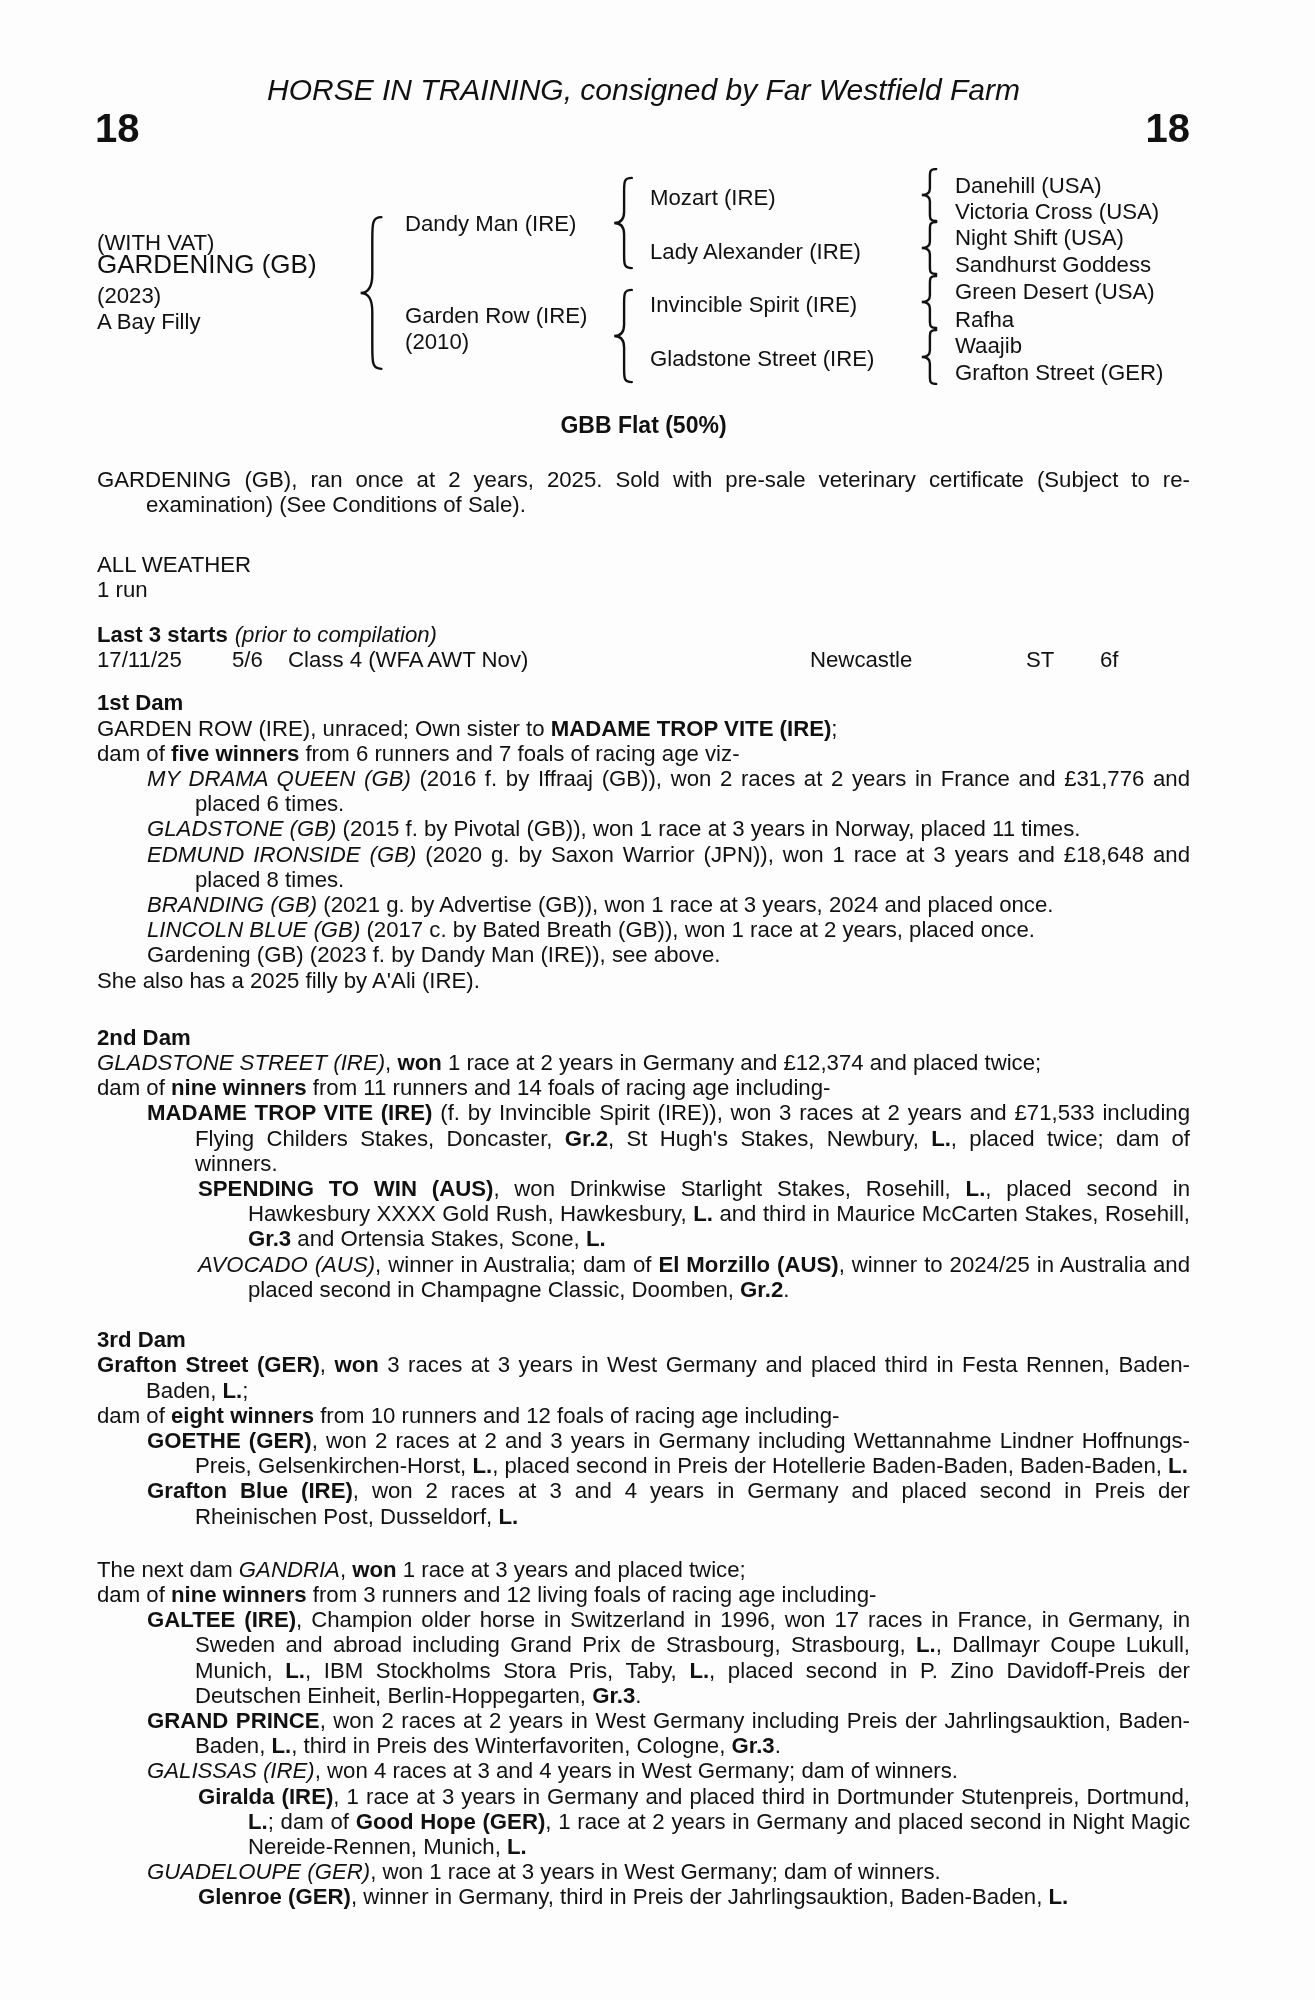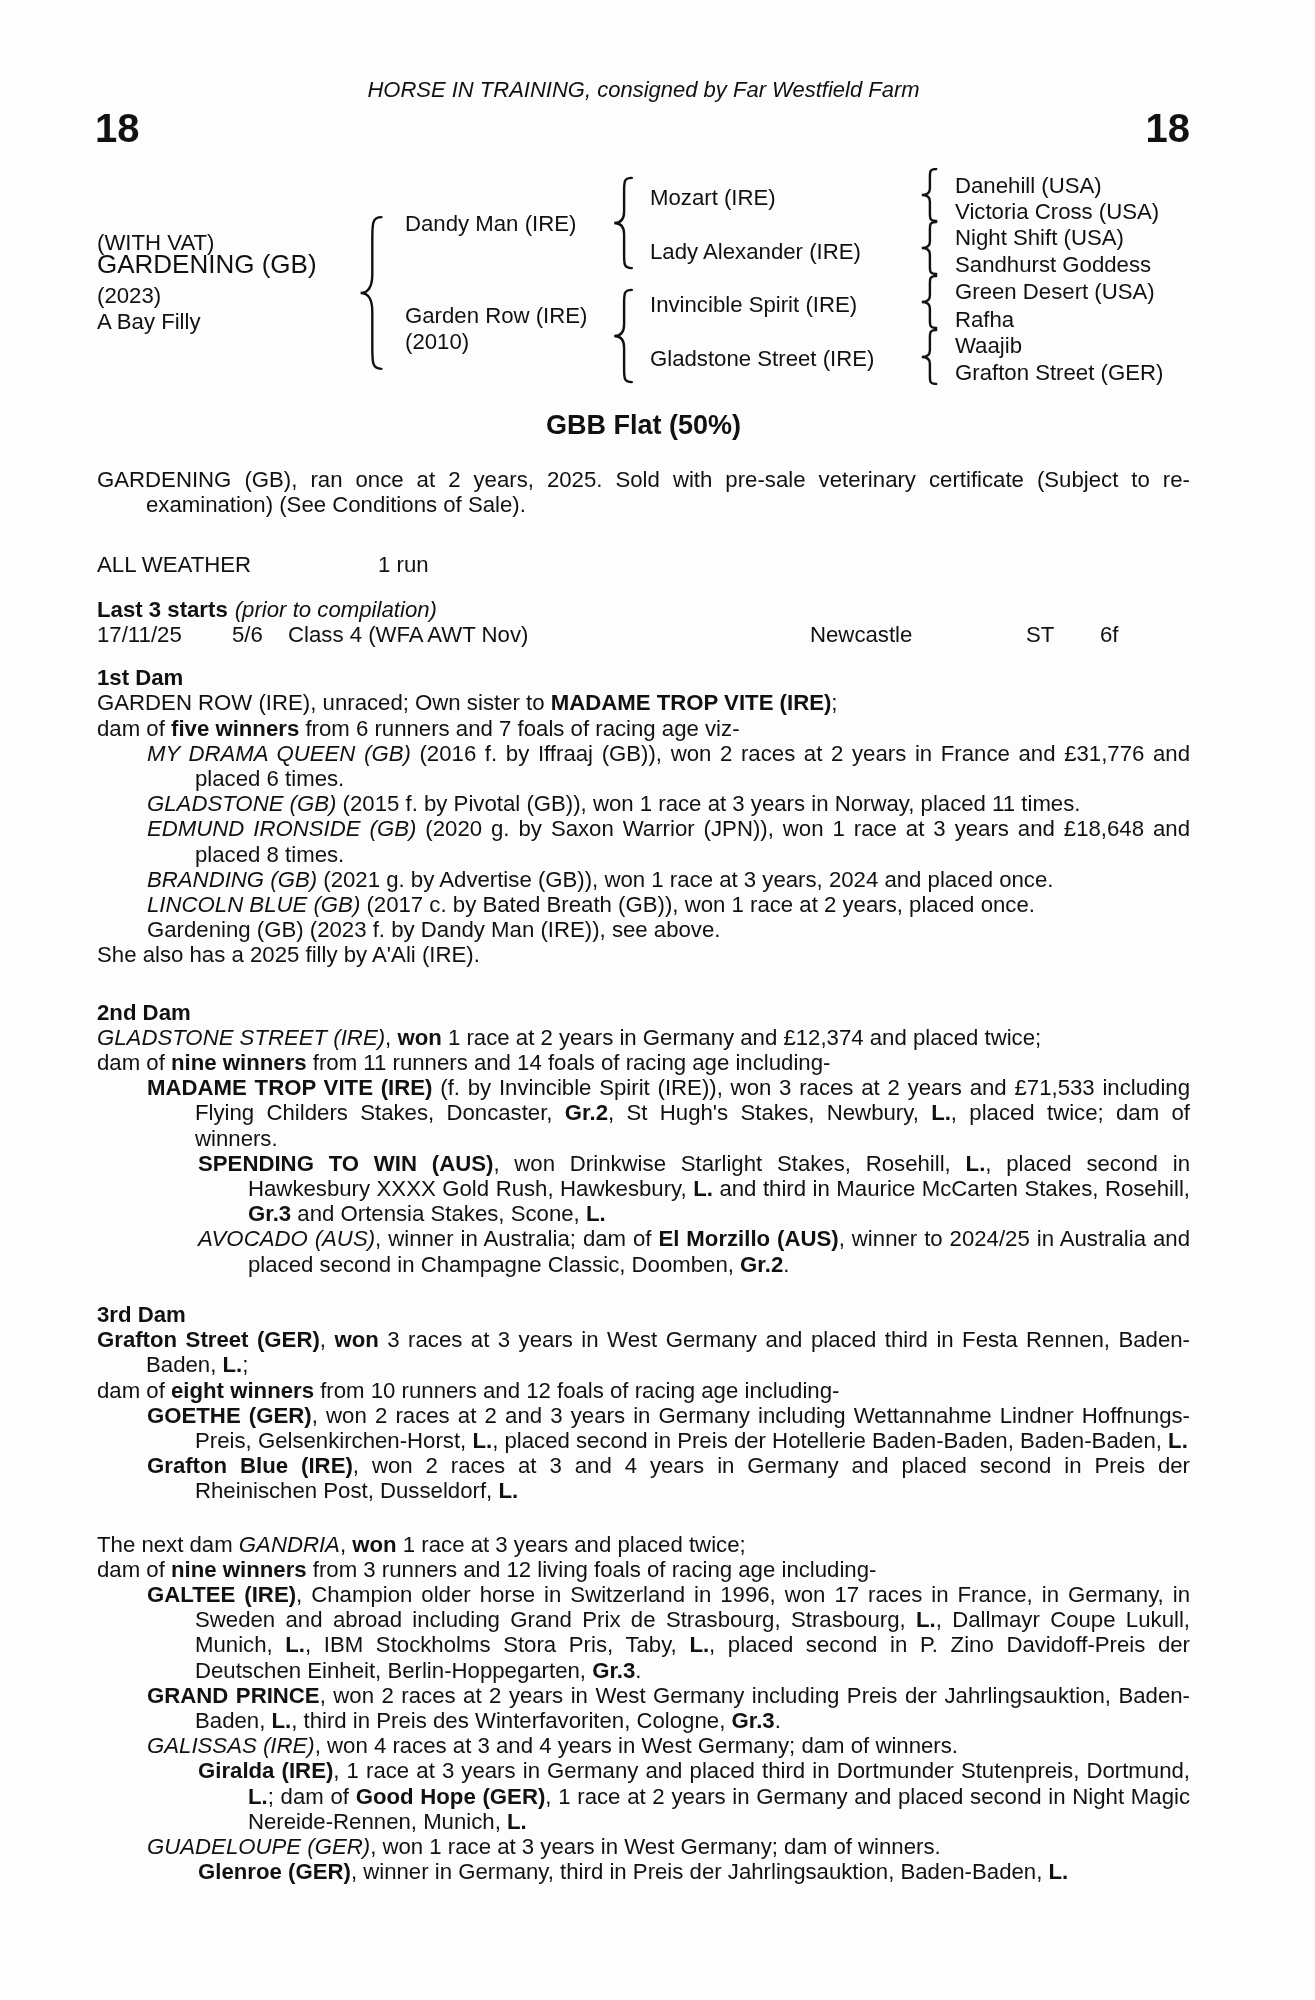--- a/index.html
+++ b/index.html
@@ -13,42 +13,42 @@
     font-size:22.2px;
     line-height:25.2px;
     overflow:hidden;
   }
   .b{font-weight:700;}
   .i{font-style:italic;}
 
   
   .title{
     position:absolute;top:74px;left:97px;width:1093px;
-    text-align:center;font-style:italic;font-size:22px;line-height:32px;
+    text-align:center;font-style:italic;font-size:30px;line-height:32px;
   }
   .lot{position:absolute;top:102px;font-size:40px;line-height:52px;font-weight:700;}
   .lot-left{left:95px;}
   .lot-right{left:97px;width:1093px;text-align:right;}
 
   
   .pedigree{position:absolute;top:0;left:0;width:1315px;height:410px;}
   .ped-abs{position:absolute;white-space:nowrap;}
   .horse-name{font-weight:400;font-size:26px;}
   .brace{position:absolute;}
   .brace svg{display:block;width:100%;height:100%;}
 
   
   .flow{position:absolute;top:404px;left:97px;width:1093px;}
-  .gbb{padding-top:9px;margin-bottom:29px;text-align:center;font-weight:700;font-size:27px;}
+  .gbb{padding-top:9px;margin-bottom:29px;text-align:center;font-weight:700;font-size:23px;}
   .para{margin:0;text-align:justify;}
   .p-hang0{padding-left:49px;text-indent:-49px;}
   .p-hang1{padding-left:98px;text-indent:-48px;}
   .p-hang2{padding-left:151px;text-indent:-50px;}
 
-  .allweather{margin-top:34px;display:flex;}
+  .allweather{margin-top:34px;display:flex;flex-direction:column;}
   .aw-label{display:inline-block;width:281px;}
 
   .laststarts{margin-top:20px;}
   .ls-note{font-style:italic;margin-left:7px;}
   .ls-row{display:grid;grid-template-columns:135px 56px 522px 216px 74px auto;}
 
   .sec-head{font-weight:700;}
   .mt-s1{margin-top:18px;}
   .mt-s2{margin-top:32px;}
   .mt-s3{margin-top:25px;}

